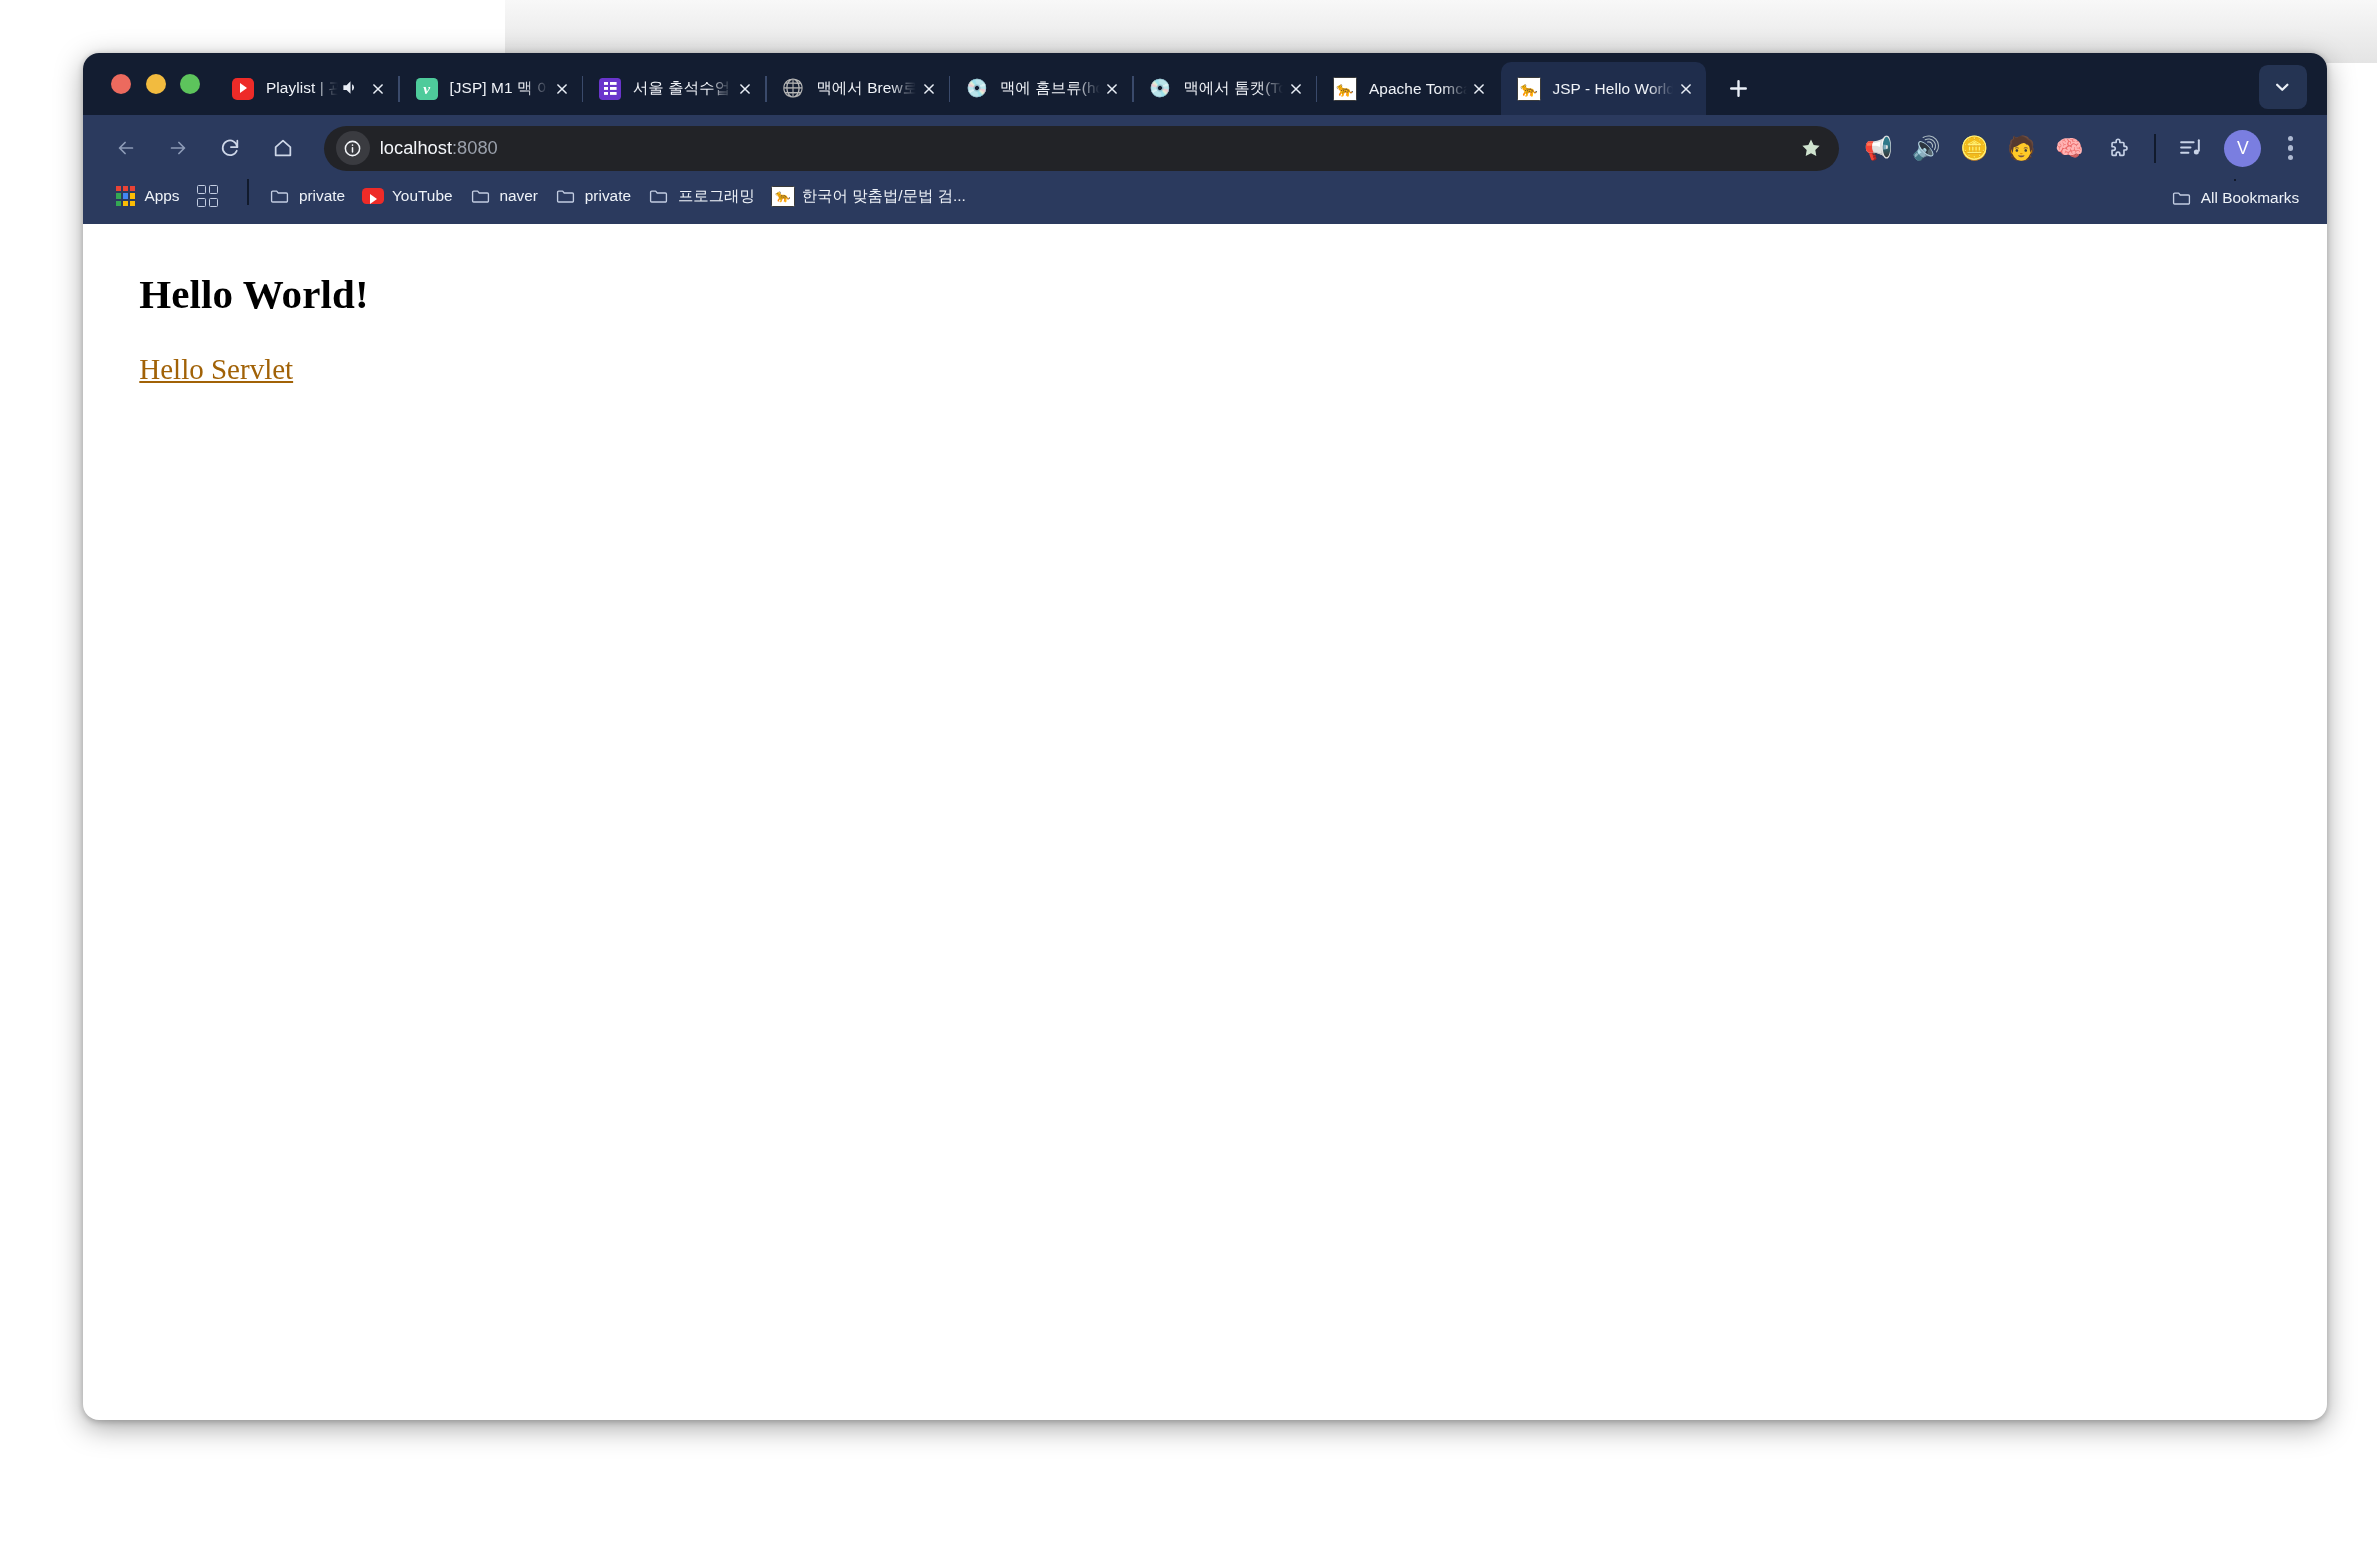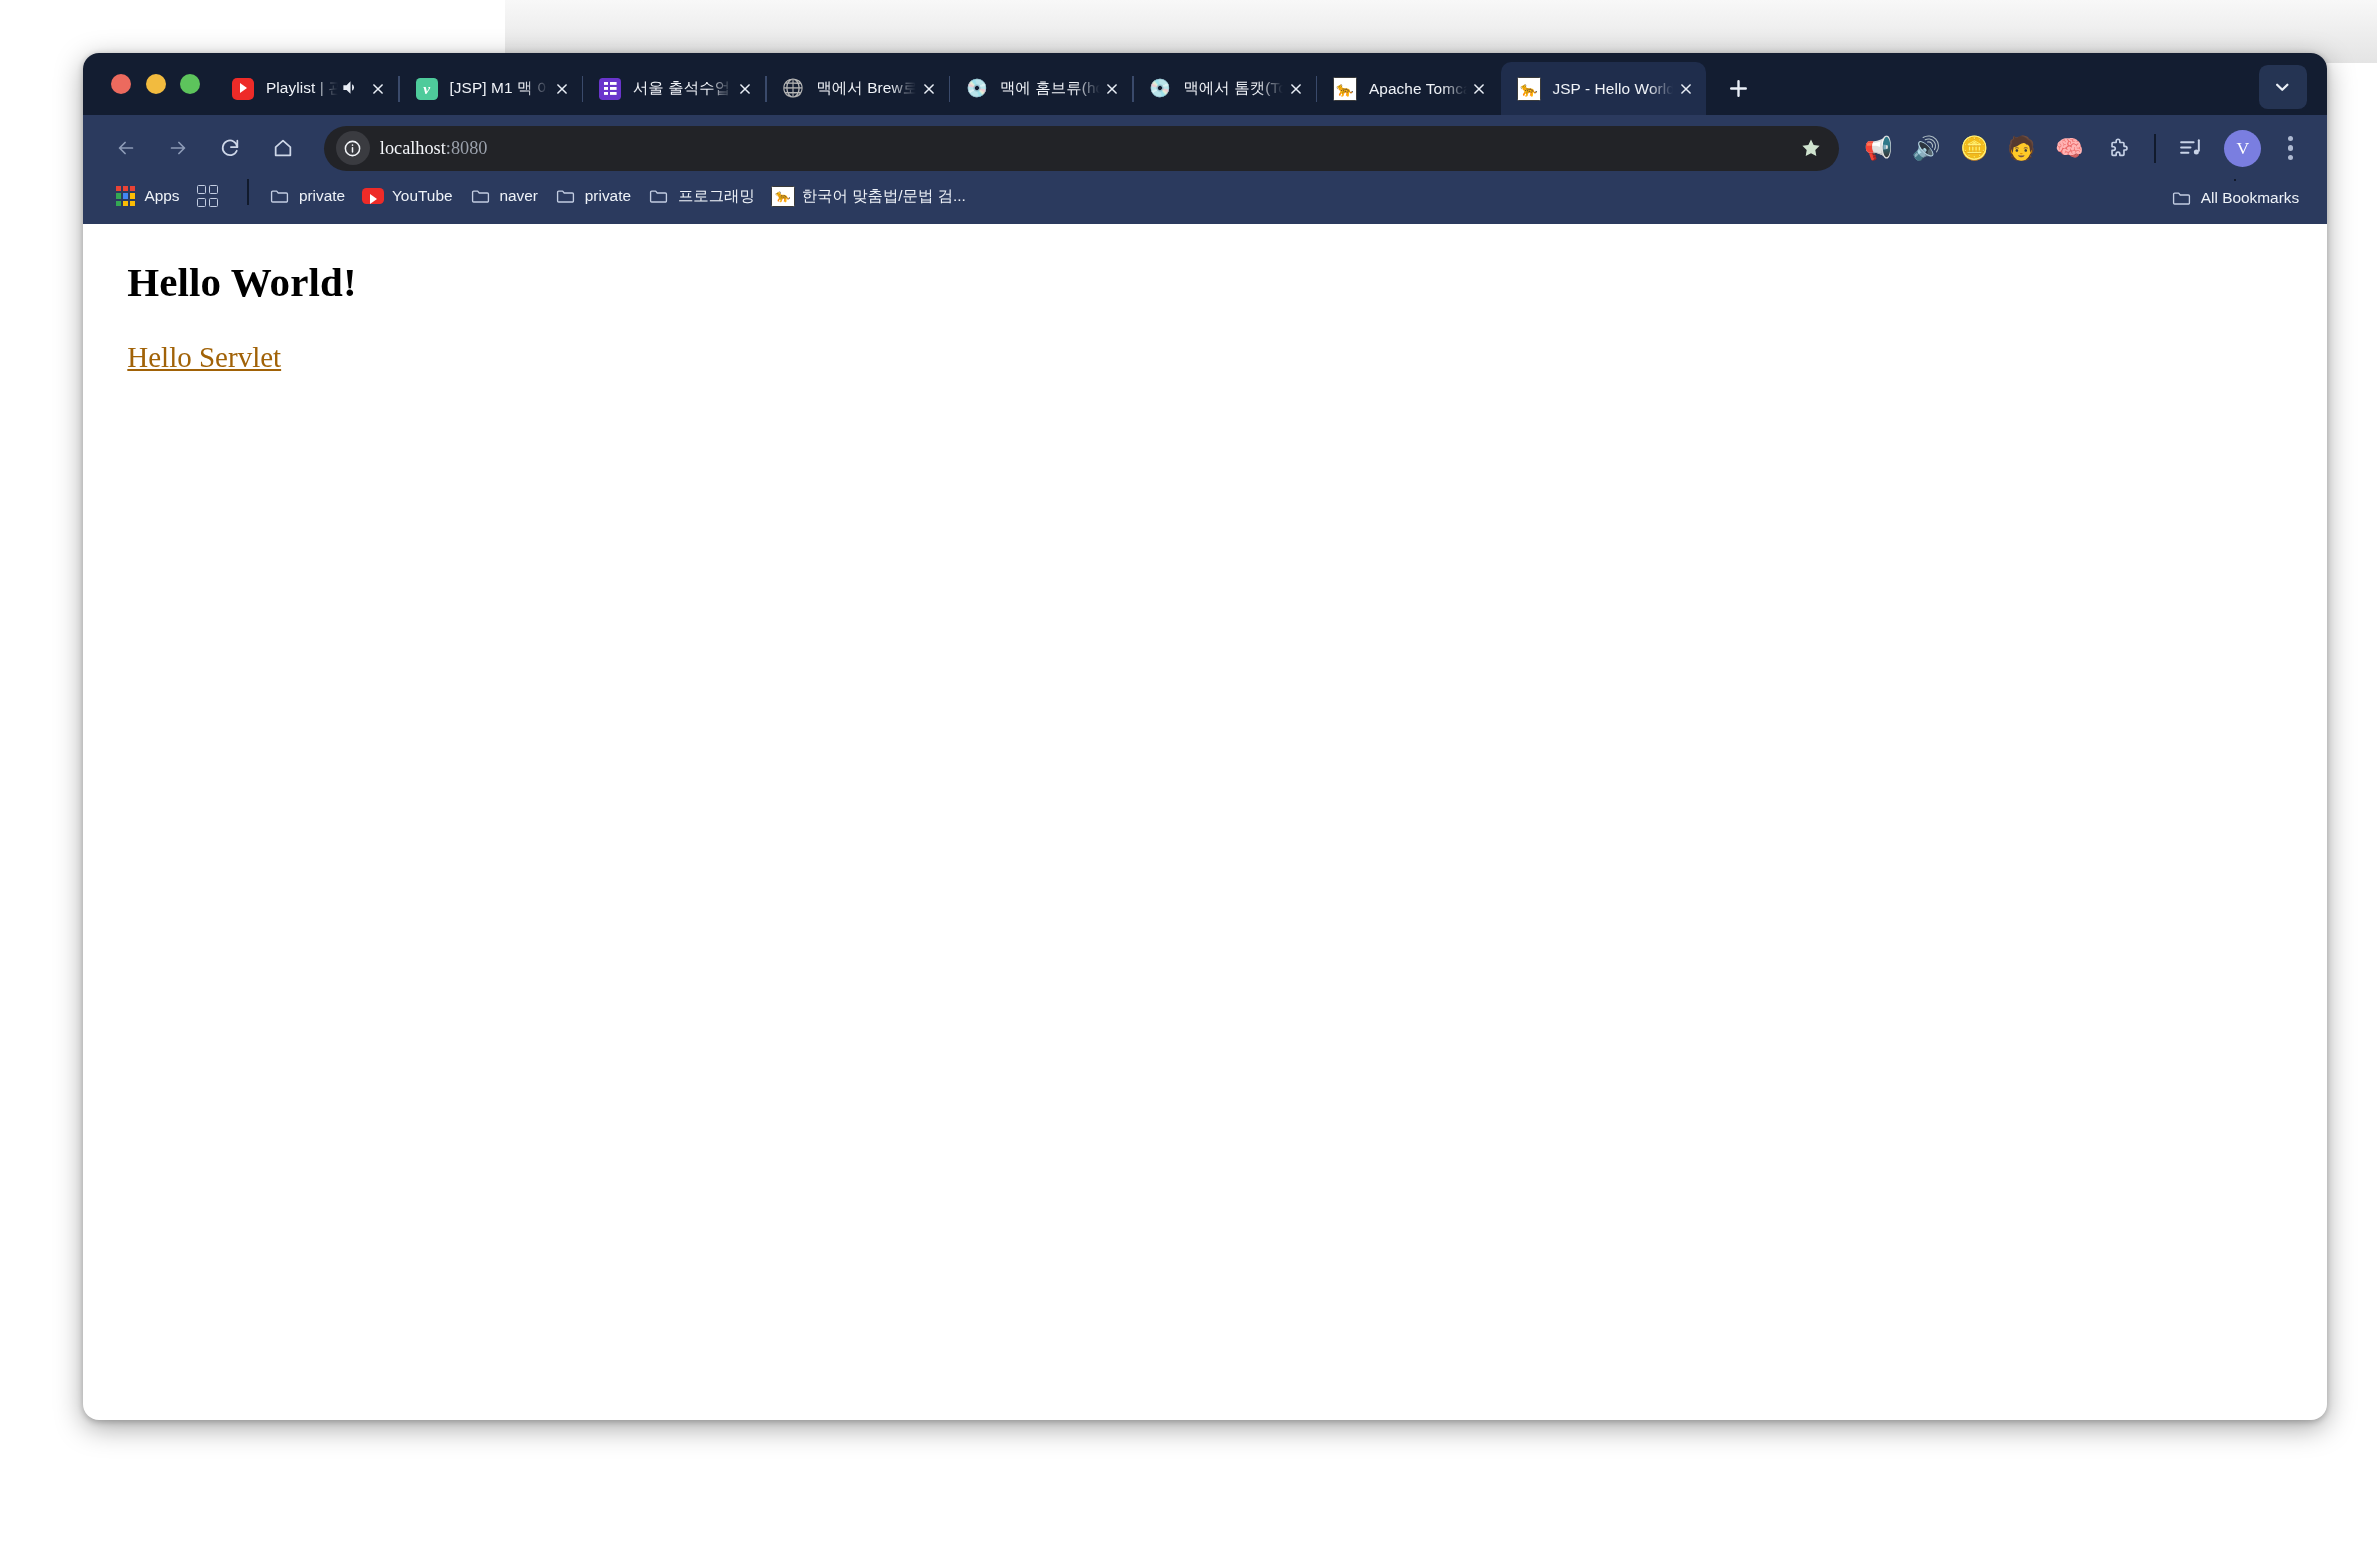--- a/index.html
+++ b/index.html
@@ -210,21 +210,20 @@
 
   
   #toolbar {
     height: 64px;
     background: #2b3a5e;
     display: flex;
     align-items: center;
     padding: 2px 19px 0 22px;
     box-sizing: border-box;
     gap: 0;
-    font-family: Liberation Serif, serif;
   }
   .nav-btn {
     flex: 0 0 42px;
     height: 42px;
     display: flex;
     align-items: center;
     justify-content: center;
     border-radius: 50%;
     color: #ced7e8;
     margin-right: 10.2px;
@@ -386,21 +385,21 @@
     margin-left: auto;
     display: flex;
     align-items: center;
     flex-direction: column;
   }
 
   
   #page {
     background: #ffffff;
     height: 1026px;
-    padding: 0;
+    padding: 12px;
     position: relative;
   }
   #page-h1 {
     font-family: "Liberation Serif", serif;
     font-size: 41px;
     font-weight: bold;
     color: #000000;
     margin: 0;
     padding: 34px 0 0 7.3px;
     letter-spacing: 0.1px;

